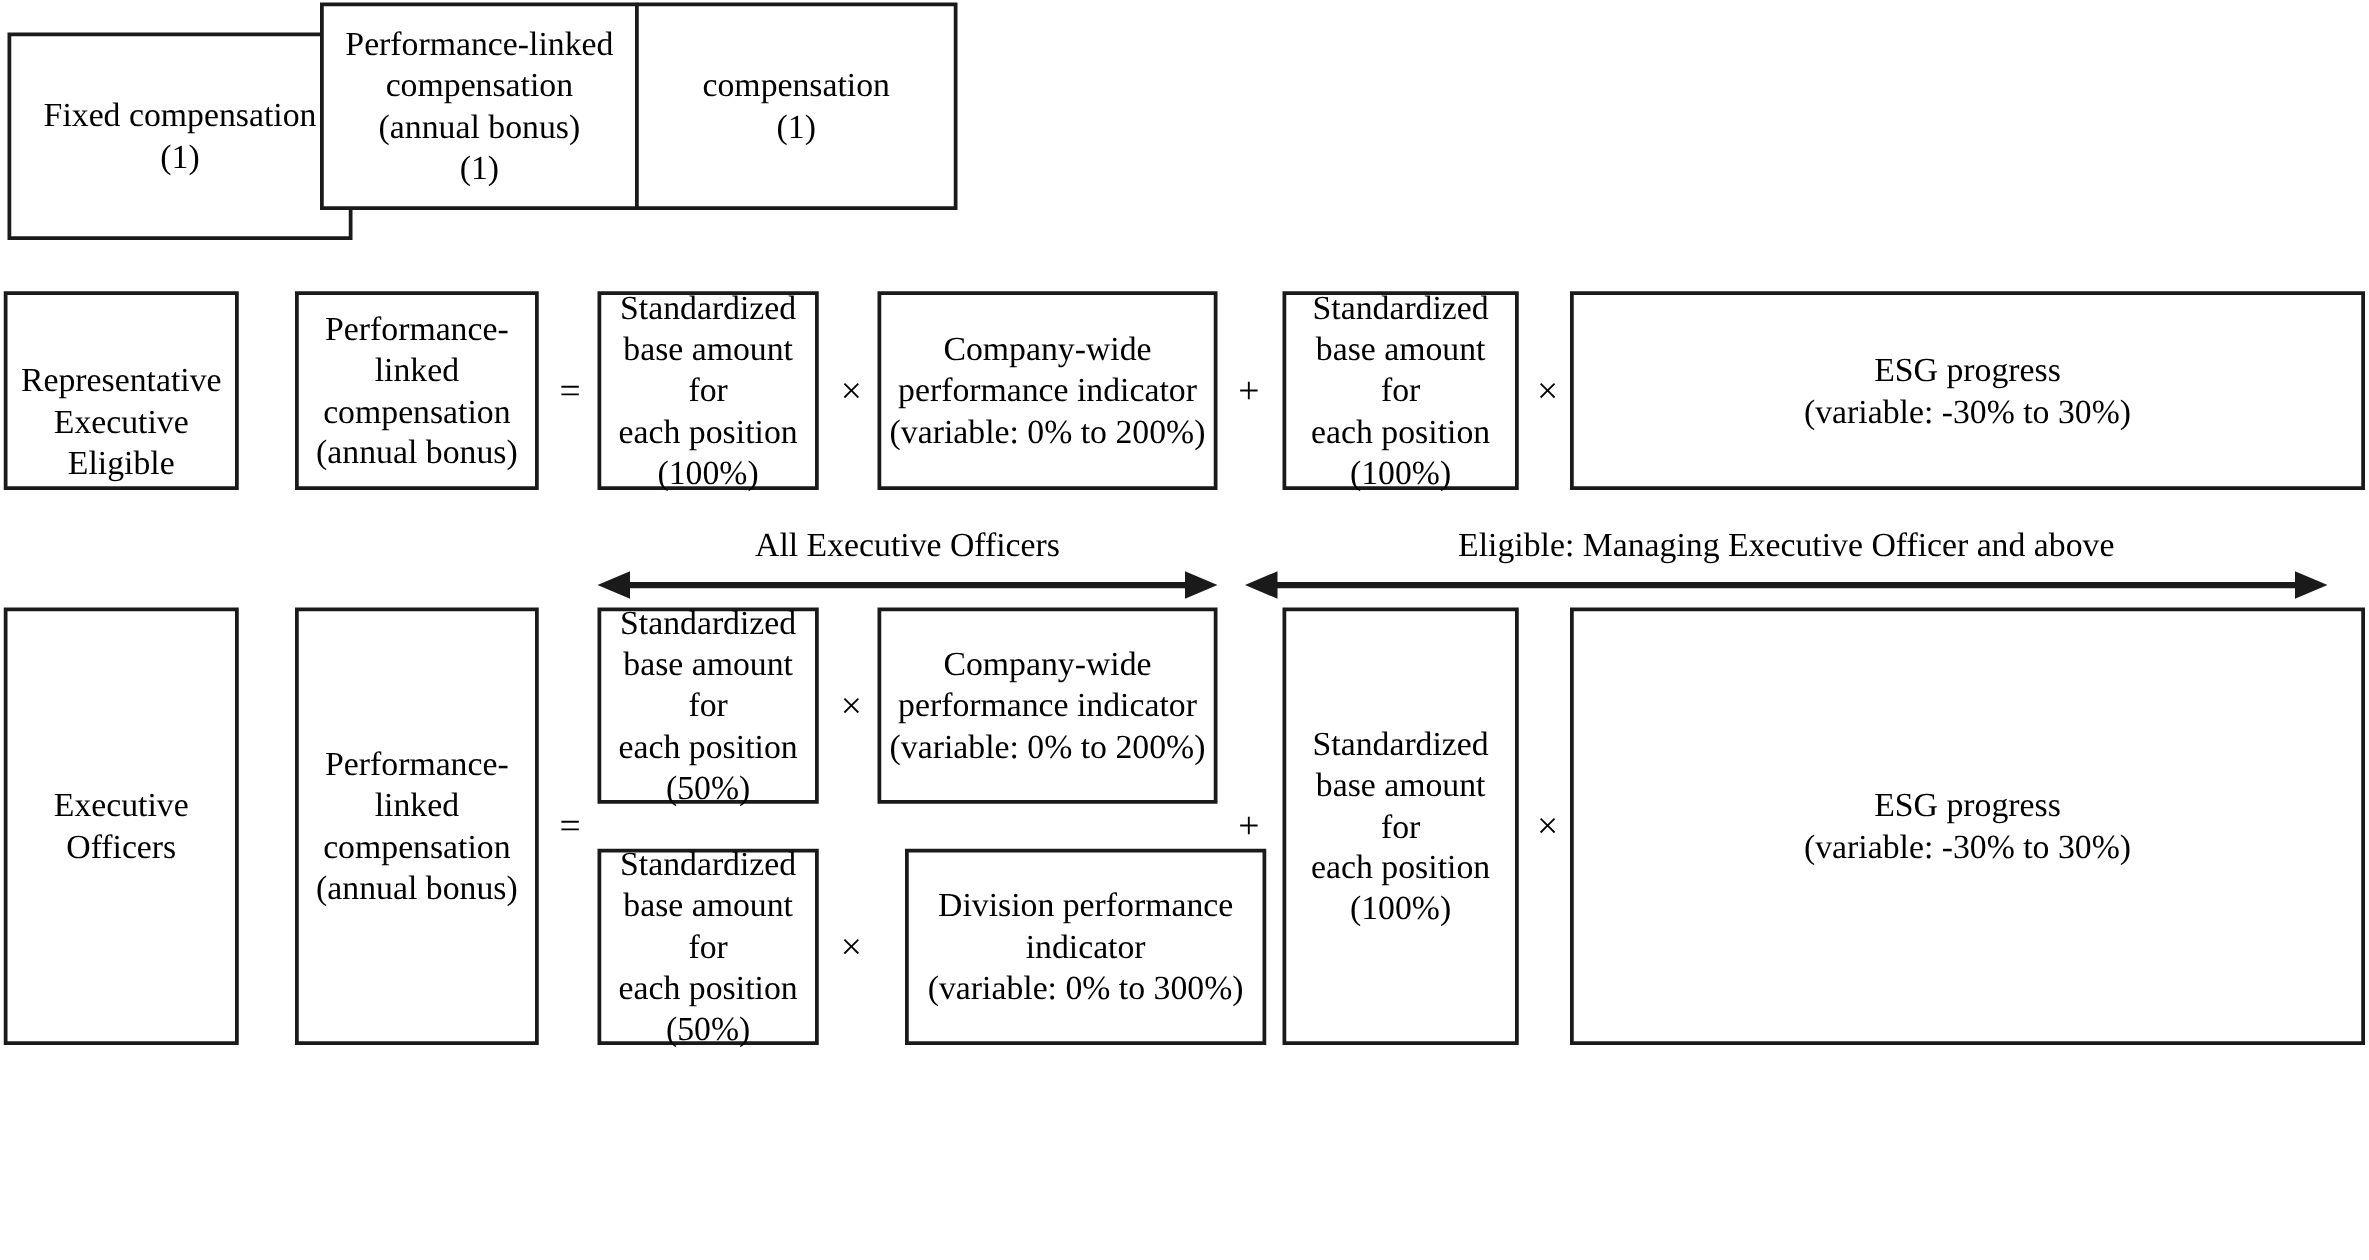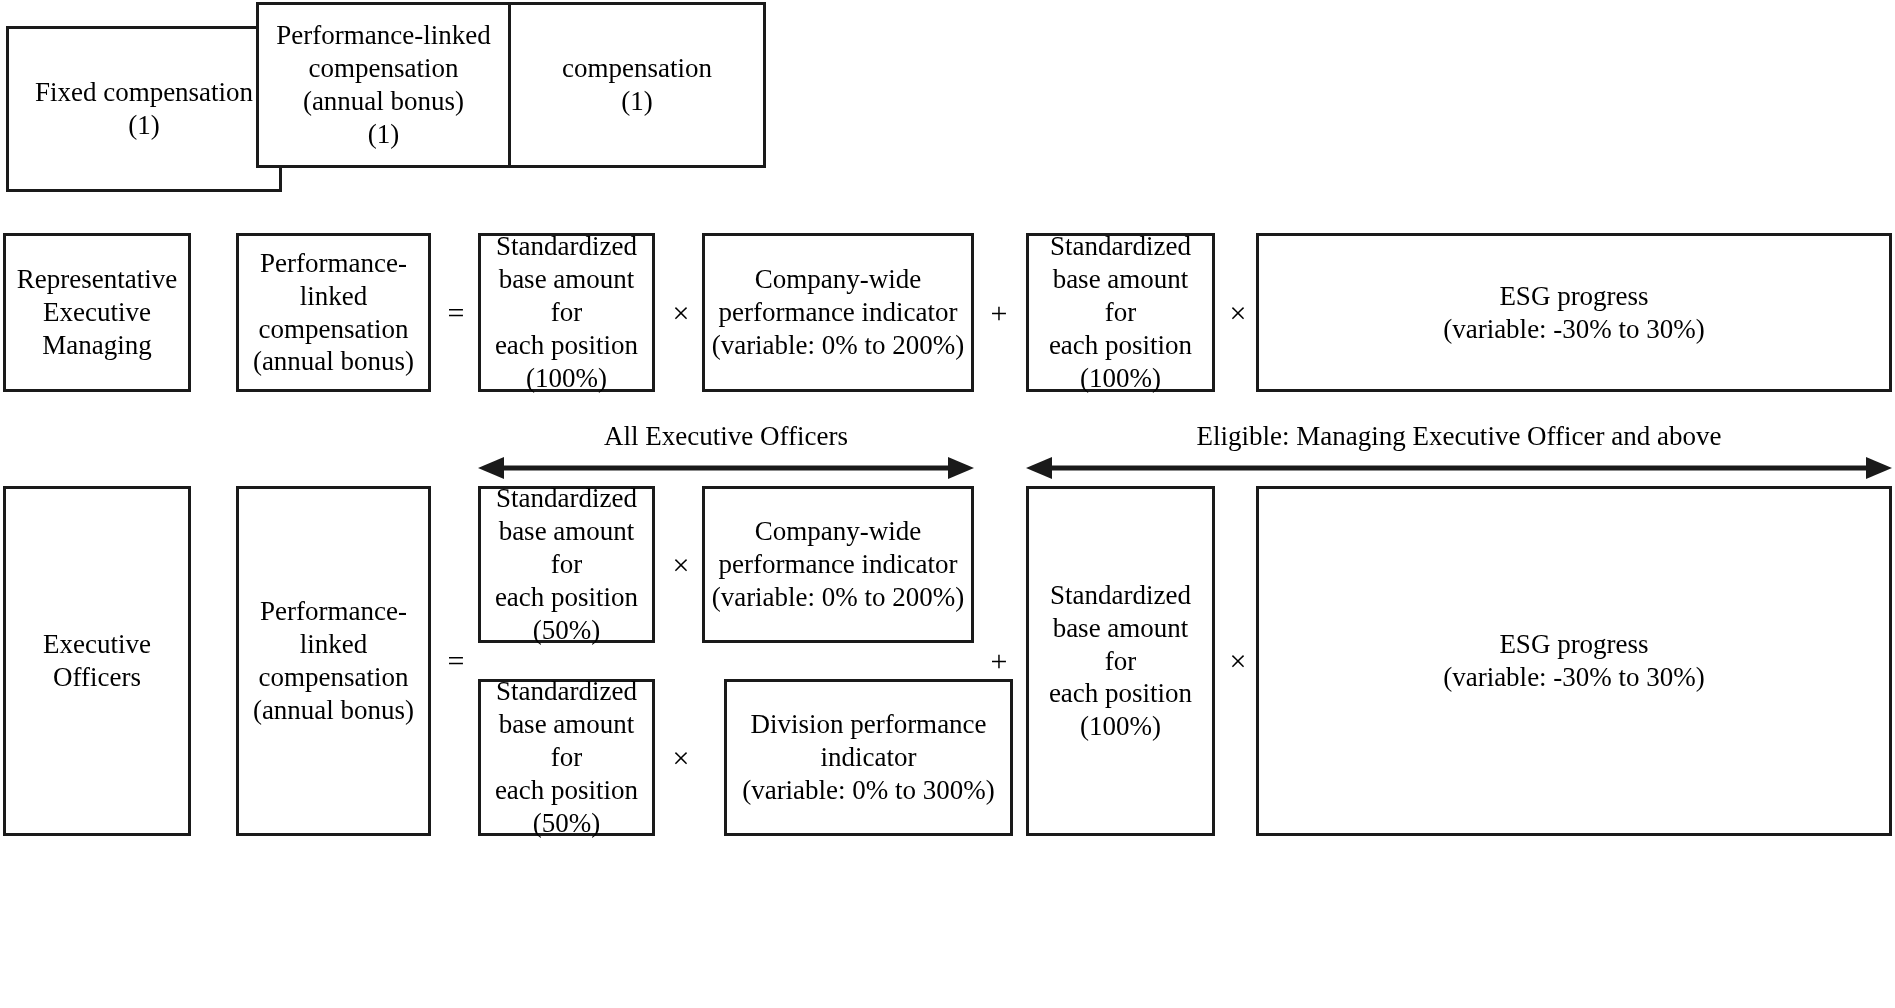--- a/index.html
+++ b/index.html
@@ -72,25 +72,25 @@
     </div>
   </div>
 
   <div class="box" style="left:508px; top:2px; width:258px; height:166px;">
     <div class="lines">
       <div>compensation</div>
       <div>(1)</div>
     </div>
   </div>
 
-  <div class="box" style="left:3px; top:233px; width:188px; height:159px;">
+  <div class="box" style="left:3px; top:233px; width:188px; height:159px;align-items:flex-end;">
     <div class="lines">
       <div>Representative</div>
       <div>Executive</div>
-      <div>Managing</div>
+      <div>Eligible</div>
     </div>
   </div>
 
   <div class="box" style="left:236px; top:233px; width:195px; height:159px;">
     <div class="lines">
       <div>Performance-</div>
       <div>linked</div>
       <div>compensation</div>
       <div>(annual bonus)</div>
     </div>
@@ -139,21 +139,21 @@
 
   <div class="arrowgroup" style="left:478px; top:420px; width:496px; height:60px;">
     <div class="arrowlabel" style="left:0; top:0; width:496px;">All Executive Officers</div>
     <svg class="arrowline" style="left:0; top:36px;" width="496" height="24" viewBox="0 0 496 24">
       <line x1="22" y1="12" x2="474" y2="12" stroke="#1a1a1a" stroke-width="5"></line>
       <polygon points="0,12 26,1 26,23" fill="#1a1a1a"></polygon>
       <polygon points="496,12 470,1 470,23" fill="#1a1a1a"></polygon>
     </svg>
   </div>
 
-  <div class="arrowgroup" style="left:1026px; top:420px; width:866px; height:60px;">
+  <div class="arrowgroup" style="left:996px; top:420px; width:866px; height:60px;">
     <div class="arrowlabel" style="left:0; top:0; width:866px;">Eligible: Managing Executive Officer and above</div>
     <svg class="arrowline" style="left:0; top:36px;" width="866" height="24" viewBox="0 0 866 24">
       <line x1="22" y1="12" x2="844" y2="12" stroke="#1a1a1a" stroke-width="5"></line>
       <polygon points="0,12 26,1 26,23" fill="#1a1a1a"></polygon>
       <polygon points="866,12 840,1 840,23" fill="#1a1a1a"></polygon>
     </svg>
   </div>
 
   <div class="box" style="left:3px; top:486px; width:188px; height:350px;">
     <div class="lines">

